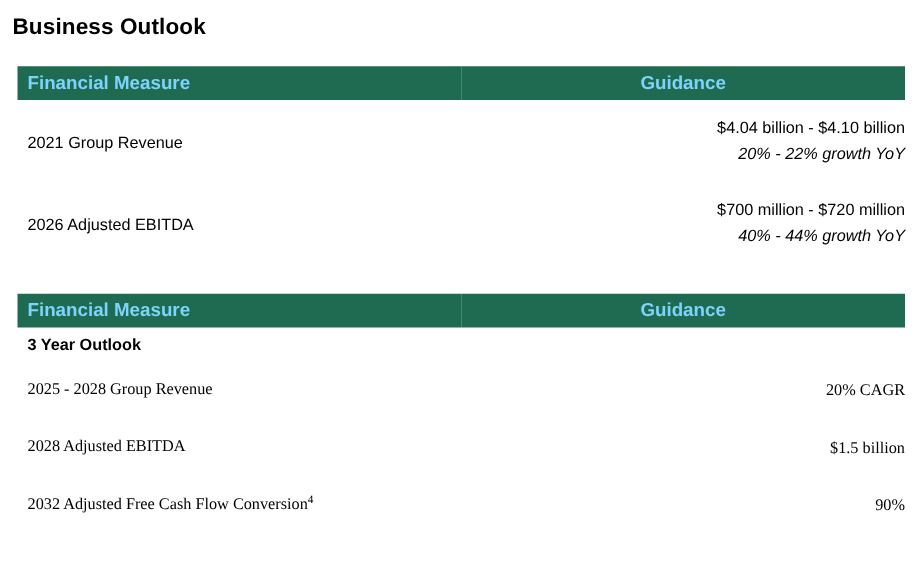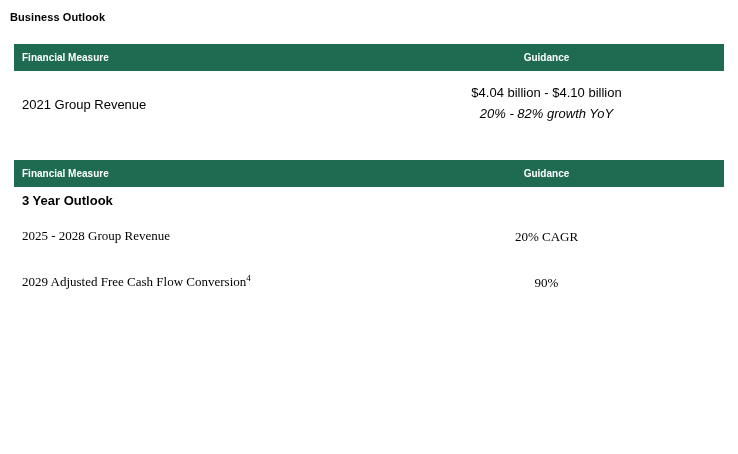--- a/index.html
+++ b/index.html
@@ -8,52 +8,52 @@
     background: #ffffff;
   }
   body {
     width: 738px;
     height: 454px;
     font-family: "Liberation Sans", sans-serif;
     color: #000000;
     overflow: hidden;
   }
   .page-title {
-    font-size: 11px;
+    font-size: 18px;
     font-weight: bold;
     padding: 11px 0 0 10px;
     letter-spacing: 0.1px;
   }
   table.fin-table {
     border-collapse: collapse;
     table-layout: fixed;
     width: 710px;
     margin-left: 14px;
   }
   table.t1 { margin-top: 21px; }
   table.t2 { margin-top: 23px; }
   col.c-measure { width: 50%; }
   col.c-guidance { width: 50%; }
   th {
     background: #1E6B52;
-    color: #ffffff;
-    font-size: 10px;
+    color: #7dd3fc;
+    font-size: 15px;
     font-weight: bold;
     height: 27px;
     padding: 0;
   }
   th.h-measure { text-align: left; padding-left: 8px; }
   th.h-guidance { }
   td {
     padding: 0;
     font-size: 13px;
     vertical-align: middle;
   }
   td.measure { text-align: left; padding-left: 8px; }
-  td.guidance { text-align: center; }
+  td.guidance { text-align: right; }
   tr.section-row td {
     font-weight: bold;
     height: 30px;
   }
   .t1 tr.data-row td { height: 66px; }
   .t2 tr.section-row td { height: 26px; margin-top: 26px; }
   .t2 tr.data-row td { height: 46px; font-family: Liberation Serif, serif; }
   .g-main { line-height: 19px; }
   .g-note { font-style: italic; line-height: 23px; }
   sup { font-size: 9px; }
@@ -72,21 +72,28 @@
     <tr>
       <th class="h-measure">Financial Measure</th>
       <th class="h-guidance">Guidance</th>
     </tr>
   </thead>
   <tbody>
     <tr class="data-row">
       <td class="measure">2021 Group Revenue</td>
       <td class="guidance">
         <div class="g-main">$4.04 billion - $4.10 billion</div>
-        <div class="g-note">20% - 82% growth YoY</div>
+        <div class="g-note">20% - 22% growth YoY</div>
+      </td>
+    </tr>
+    <tr class="data-row">
+      <td class="measure">2026 Adjusted EBITDA</td>
+      <td class="guidance">
+        <div class="g-main">$700 million - $720 million</div>
+        <div class="g-note">40% - 44% growth YoY</div>
       </td>
     </tr>
   </tbody>
 </table>
 
 <table class="fin-table t2">
   <colgroup>
       <col class="c-measure">
       <col class="c-guidance">
     </colgroup>
@@ -101,21 +108,27 @@
       <td class="measure">3 Year Outlook</td>
       <td class="guidance"></td>
     </tr>
     <tr class="data-row">
       <td class="measure">2025 - 2028 Group Revenue</td>
       <td class="guidance">
         <div class="g-main">20% CAGR</div>
       </td>
     </tr>
     <tr class="data-row">
+      <td class="measure">2028 Adjusted EBITDA</td>
+      <td class="guidance">
+        <div class="g-main">$1.5 billion</div>
+      </td>
+    </tr>
+    <tr class="data-row">
       <td class="measure">
-        <span>2029 Adjusted Free Cash Flow Conversion</span><sup>4</sup>
+        <span>2032 Adjusted Free Cash Flow Conversion</span><sup>4</sup>
       </td>
       <td class="guidance">
         <div class="g-main">90%</div>
       </td>
     </tr>
   </tbody>
 </table>
 
 </body></html>

